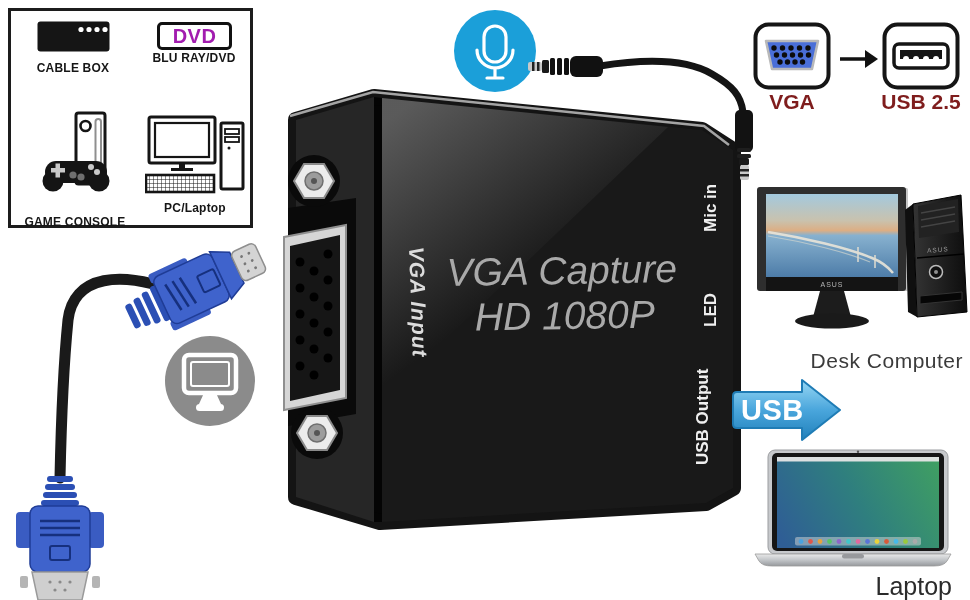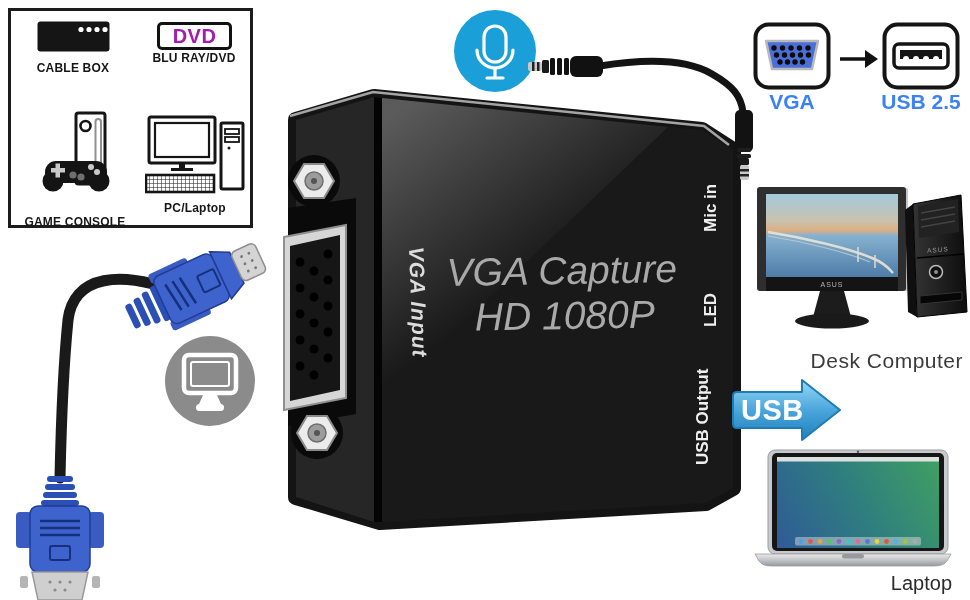--- a/index.html
+++ b/index.html
@@ -25,21 +25,21 @@
     border:3.5px solid #111;border-radius:5px;
     display:flex;align-items:center;justify-content:center;
     font-size:20px;font-weight:800;letter-spacing:.5px;color:#a21caf;
   }
   .console-icon{position:absolute;left:28px;top:100px;}
   .pc-icon{position:absolute;left:134px;top:104px;}
   
   .conv-icon{position:absolute;}
   .conv-label{
     position:absolute;text-align:center;font-size:21px;font-weight:700;
-    color:#3b82f6;white-space:nowrap;
+    color:#7f1d1d;white-space:nowrap;
   }
   
   .out-label{
     position:absolute;text-align:right;color:#3b3b3b;white-space:nowrap;
   }
   svg text{font-family:"Liberation Sans", sans-serif;}
 </style>
 </head>
 <body>
 
@@ -362,13 +362,13 @@
   <rect x="18" y="28" width="42" height="9" fill="#151515"></rect>
   <circle cx="24" cy="37" r="3" fill="#fff"></circle>
     <circle cx="34" cy="37" r="3" fill="#fff"></circle>
   <circle cx="44" cy="37" r="3" fill="#fff"></circle>
     <circle cx="54" cy="37" r="3" fill="#fff"></circle>
 </svg>
 <div class="abs conv-label" style="left:748px;top:90px;width:88px">VGA</div>
 <div class="abs conv-label" style="left:877px;top:90px;width:88px">USB 2.5</div>
 
 <div class="abs out-label" style="left:763px;top:349px;width:200px;font-size:21px;letter-spacing:.5px">Desk Computer</div>
-<div class="abs out-label" style="left:752px;top:572px;width:200px;font-size:20px;color:#2b2b2b">Laptop</div>
+<div class="abs out-label" style="left:752px;top:572px;width:200px;font-size:25px;color:#2b2b2b">Laptop</div>
 
 </body></html>

